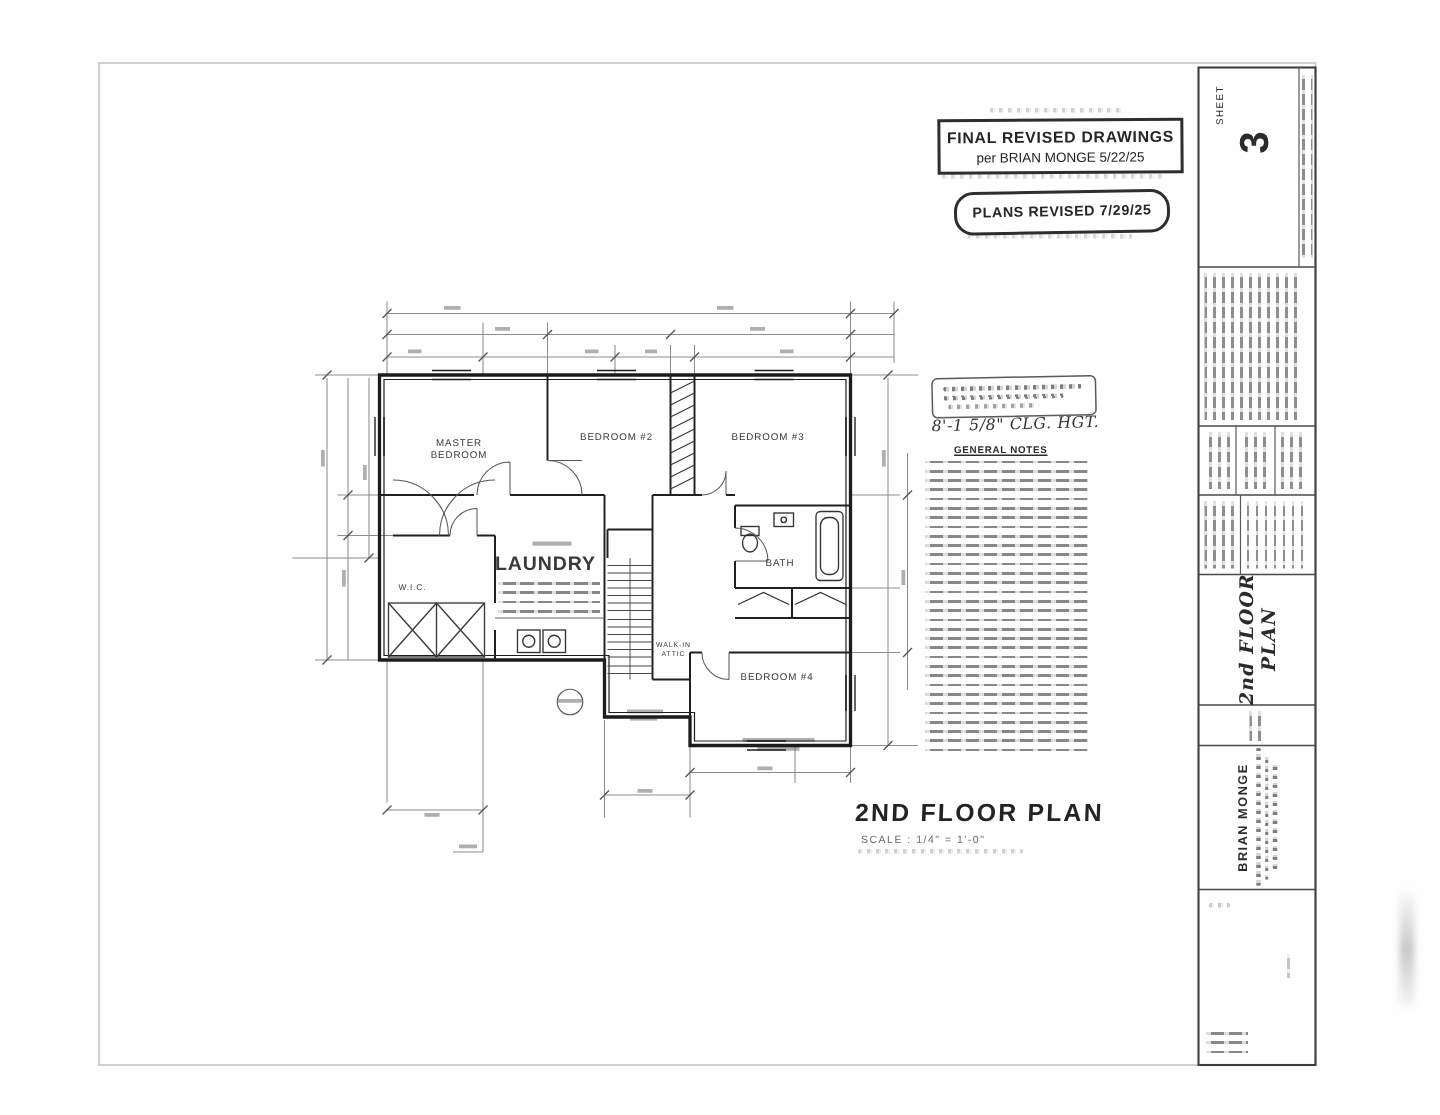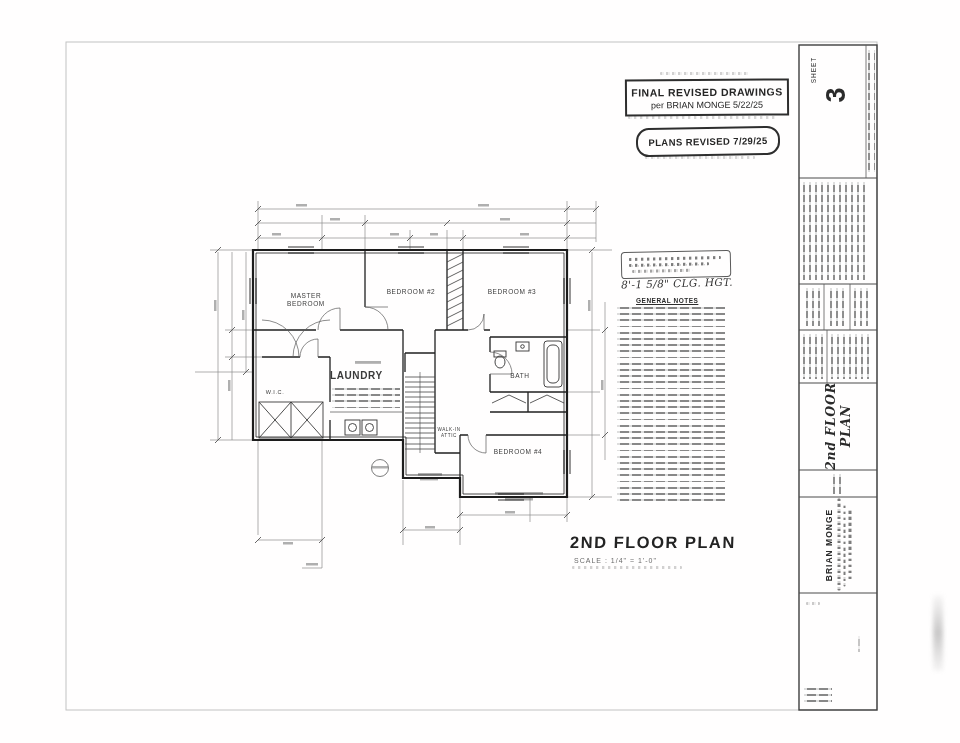--- a/index.html
+++ b/index.html
@@ -192,21 +192,21 @@
 
   <div class="noteshdr">GENERAL NOTES</div>
   <div class="smblock" style="left:617px;top:307px;width:108px;height:196px;"></div>
 
   <div class="roomlbl ml" style="left:278px;top:292px;width:56px;">MASTER
 BEDROOM</div>
   <div class="roomlbl" style="left:386px;top:288px;width:50px;">BEDROOM #2</div>
   <div class="roomlbl" style="left:487px;top:288px;width:50px;">BEDROOM #3</div>
   <div class="roomlbl" style="left:505px;top:372px;width:30px;">BATH</div>
   <div class="roomlbl" style="left:492px;top:448px;width:52px;">BEDROOM #4</div>
-  <div class="roomlbl" style="left:330px;top:372px;width:46px;font-weight:bold;font-size:10px;">LAUNDRY</div>
+  <div class="roomlbl" style="left:330px;top:372px;width:46px;font-weight:bold;font-size:13px;">LAUNDRY</div>
   <div class="roomlbl" style="left:262px;top:388px;width:26px;font-size:5.5px;">W.I.C.</div>
   <div class="roomlbl ml" style="left:436px;top:427px;width:26px;font-size:4.6px;line-height:5.6px;">WALK-IN
 ATTIC</div>
 
   <div class="smblock" style="left:332px;top:388px;width:68px;height:22px;"></div>
 
   <div class="plantitle">2ND FLOOR PLAN</div>
   <div class="planscale">SCALE : 1/4" = 1'-0"</div>
   <div class="sm" style="left:572px;top:566px;width:110px;opacity:.35;"></div>
 

